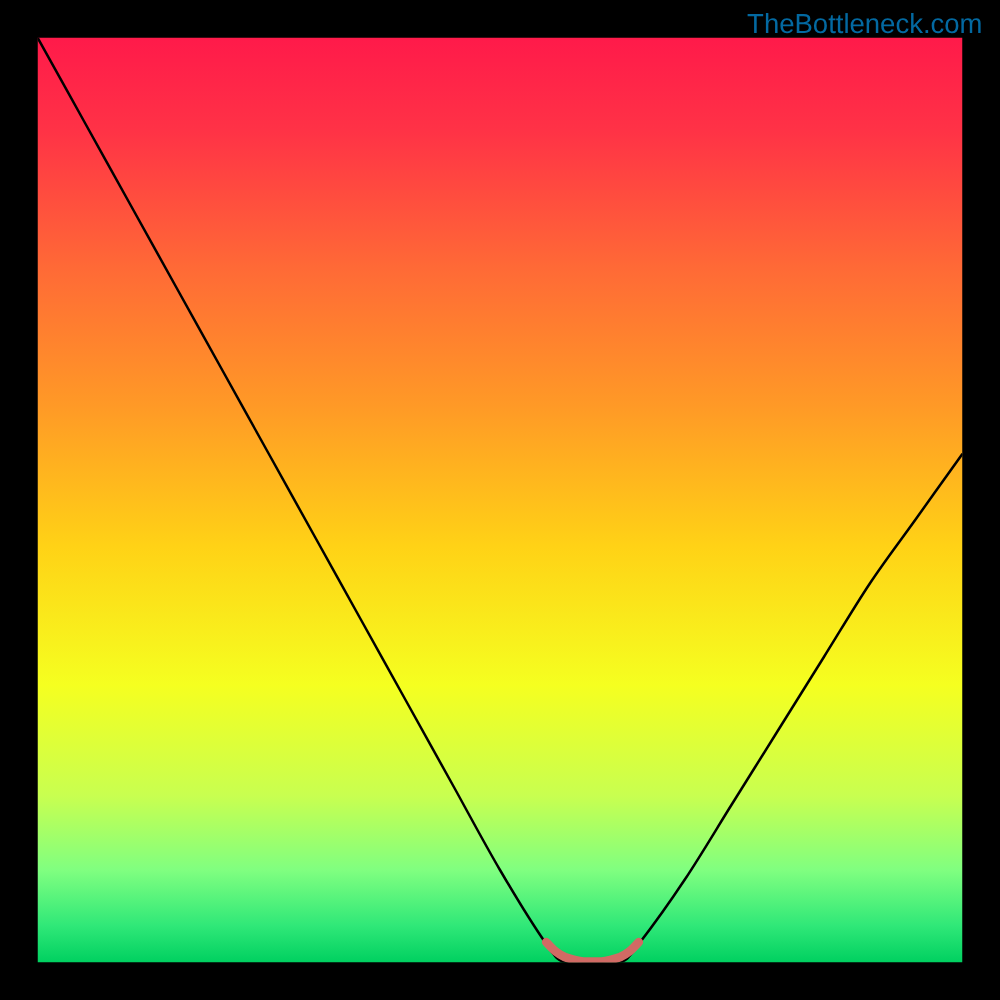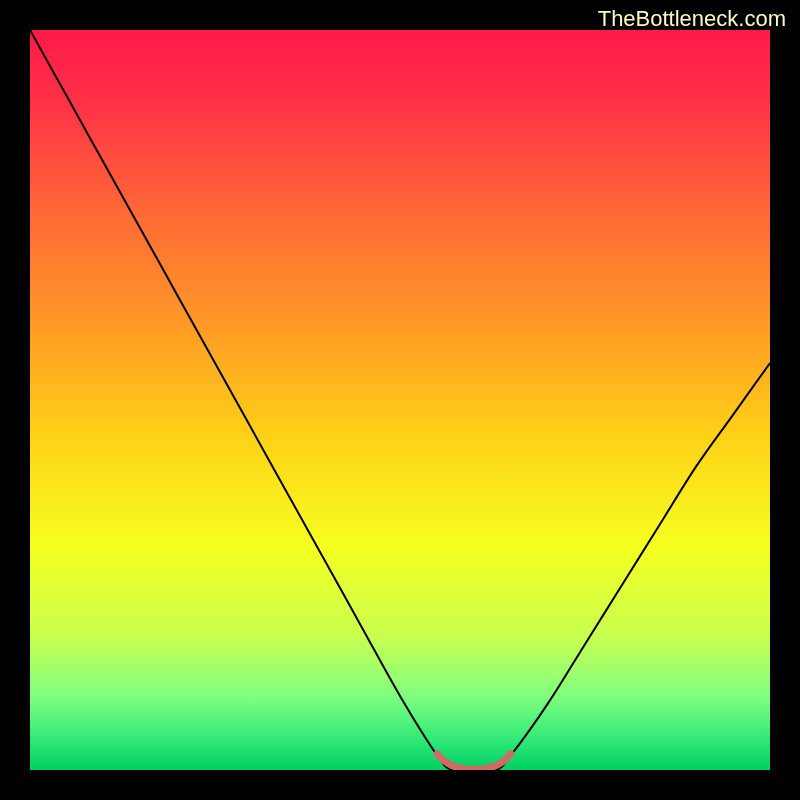--- a/index.html
+++ b/index.html
@@ -8,21 +8,21 @@
     width: 800px;
     height: 800px;
     background: #000;
     position: relative;
     font-family: Arial, sans-serif;
   }
   .watermark {
     position: absolute;
     top: 6px;
     right: 14px;
-    color: #fef9c3;
+    color: #0369a1;
     font-size: 22px;
     font-weight: 500;
     z-index: 10;
   }
   .plot {
     position: absolute;
     left: 30px;
     top: 30px;
     width: 740px;
     height: 740px;

